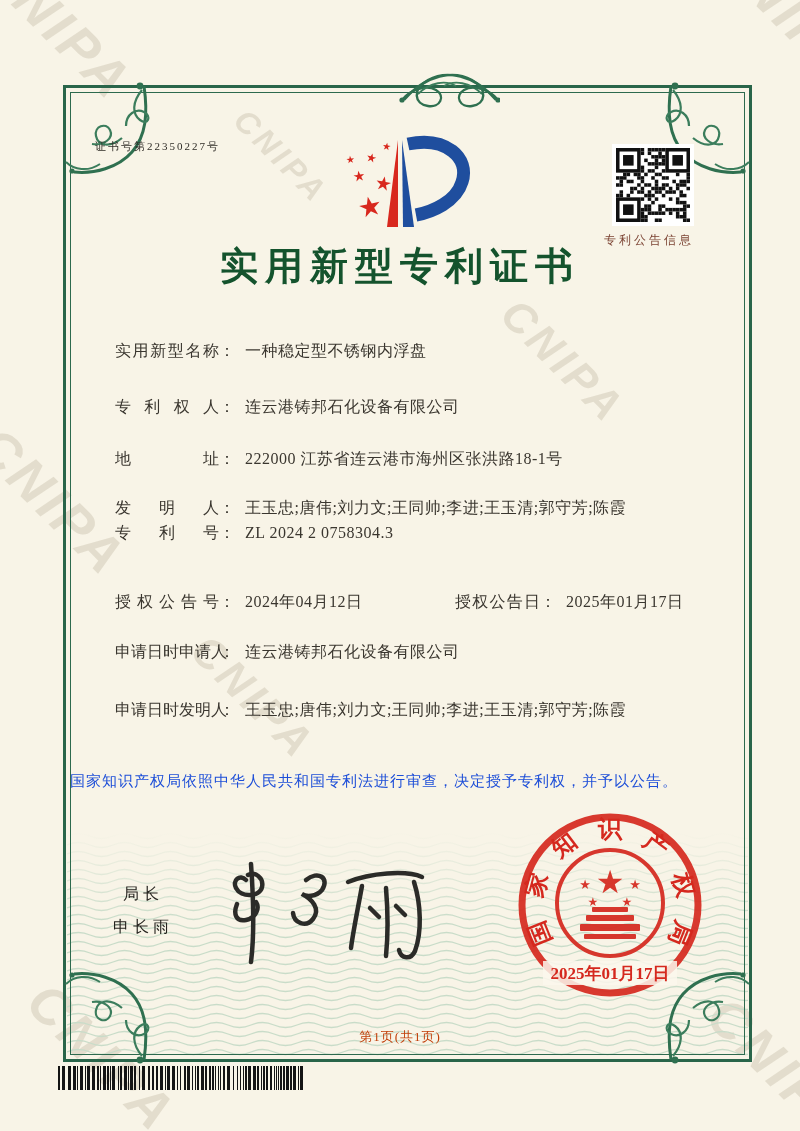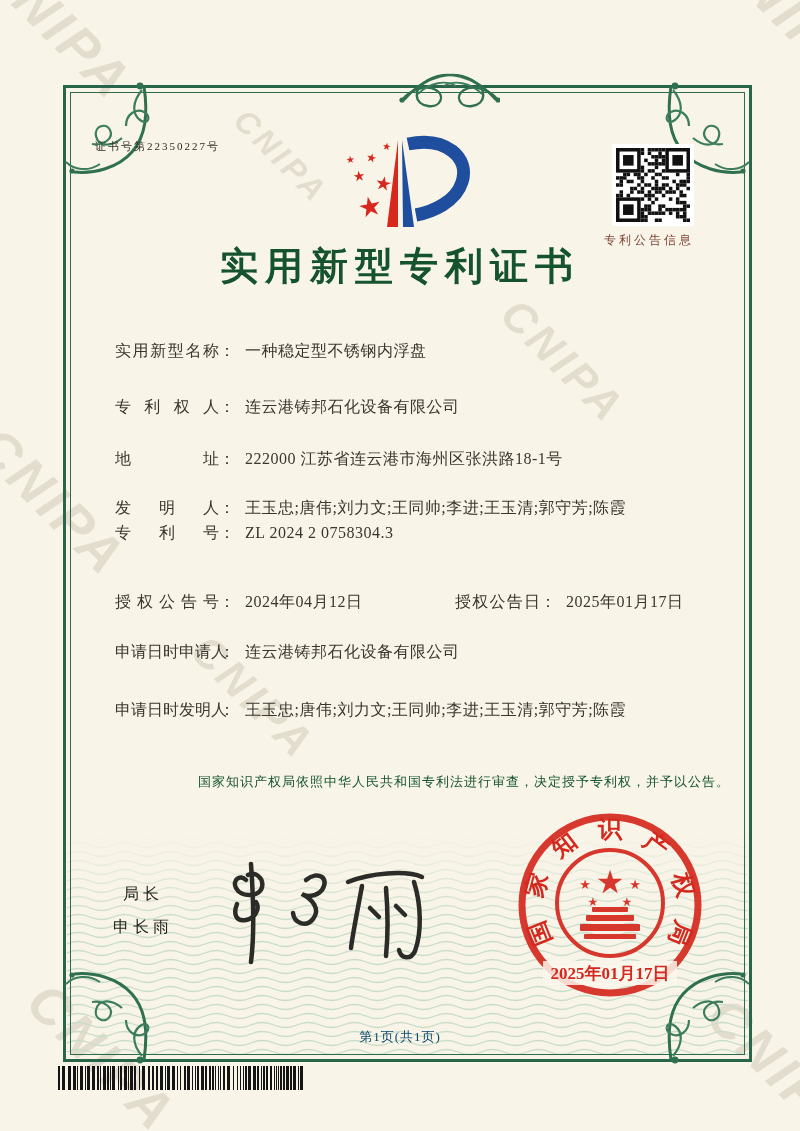--- a/index.html
+++ b/index.html
@@ -60,36 +60,36 @@
     text-align:justify;text-align-last:justify;
     vertical-align:bottom;
   }
   .lbl.tight{font-size:16px;}
   .colon{margin-right:10px;}
   .val{letter-spacing:0.5px;margin-top:32px;}
   .col2{position:absolute;left:340px;top:0;white-space:nowrap;}
   .lbl2{display:inline-block;width:85px;text-align:justify;text-align-last:justify;vertical-align:bottom;}
   
   .statement{
-    position:absolute;left:70px;top:766px;width:660px;text-align:right;
-    font-size:13px;line-height:31px;letter-spacing:1px;color:#14532d;
+    position:absolute;left:70px;top:766px;width:660px;text-align:left;
+    font-size:15px;line-height:31px;letter-spacing:1px;color:#1d4ed8;
   }
   
   .signer{
     position:absolute;left:113px;top:884px;
     font-family:"Liberation Sans","DejaVu Sans",sans-serif;
     font-size:16px;letter-spacing:4px;color:#24221e;
   }
   .signer div{margin-bottom:12px;text-align:center;}
   .signature{position:absolute;left:210px;top:850px;}
   .seal{position:absolute;left:513px;top:811px;}
   
   .page-footer{
     position:absolute;left:0;top:1028px;width:800px;text-align:center;
-    font-size:13px;letter-spacing:1px;color:#0c4a6e;
+    font-size:13px;letter-spacing:1px;color:#c2410c;
   }
   .barcode{position:absolute;left:58px;top:1066px;line-height:0;}
 </style>
 </head>
 <body>
 
 <div class="wm" style="left:-34px;top:-6px;font-size:54px;">CNIPA</div>
 <div class="wm" style="left:222px;top:138px;font-size:32px;">CNIPA</div>
 <div class="wm" style="left:696px;top:-20px;font-size:54px;">CNIPA</div>
 <div class="wm" style="left:486px;top:336px;font-size:44px;">CNIPA</div>

